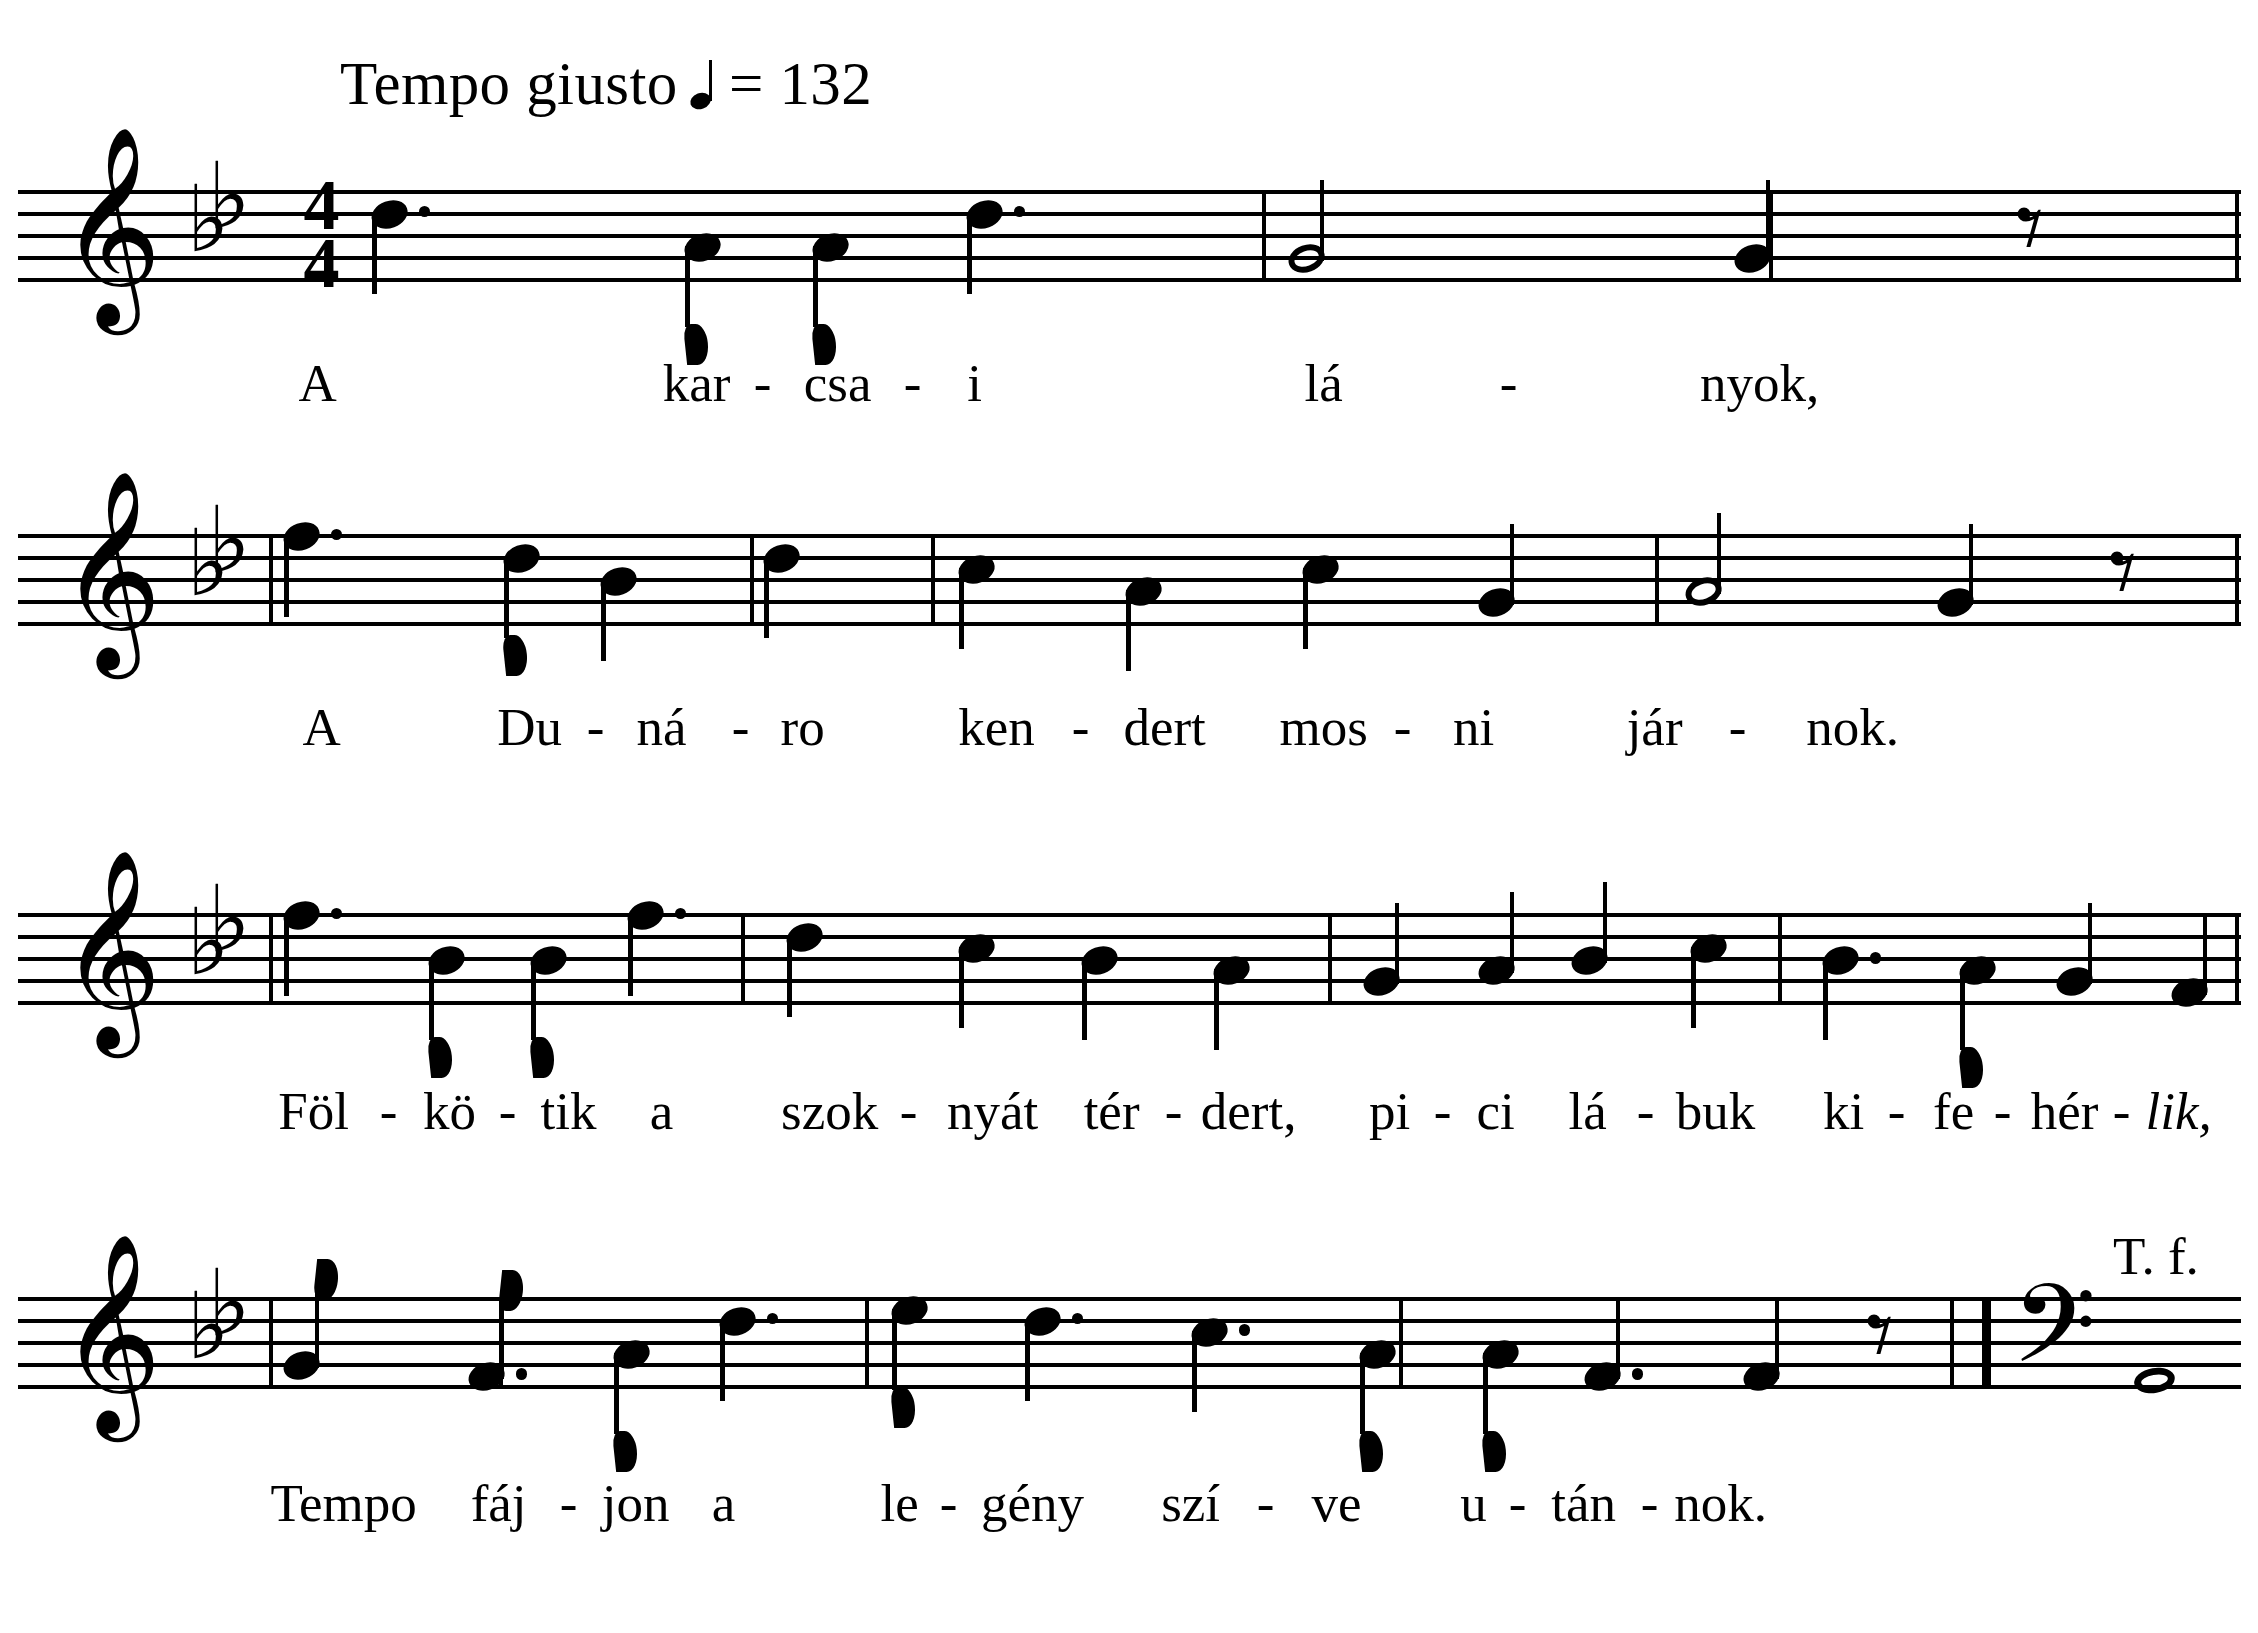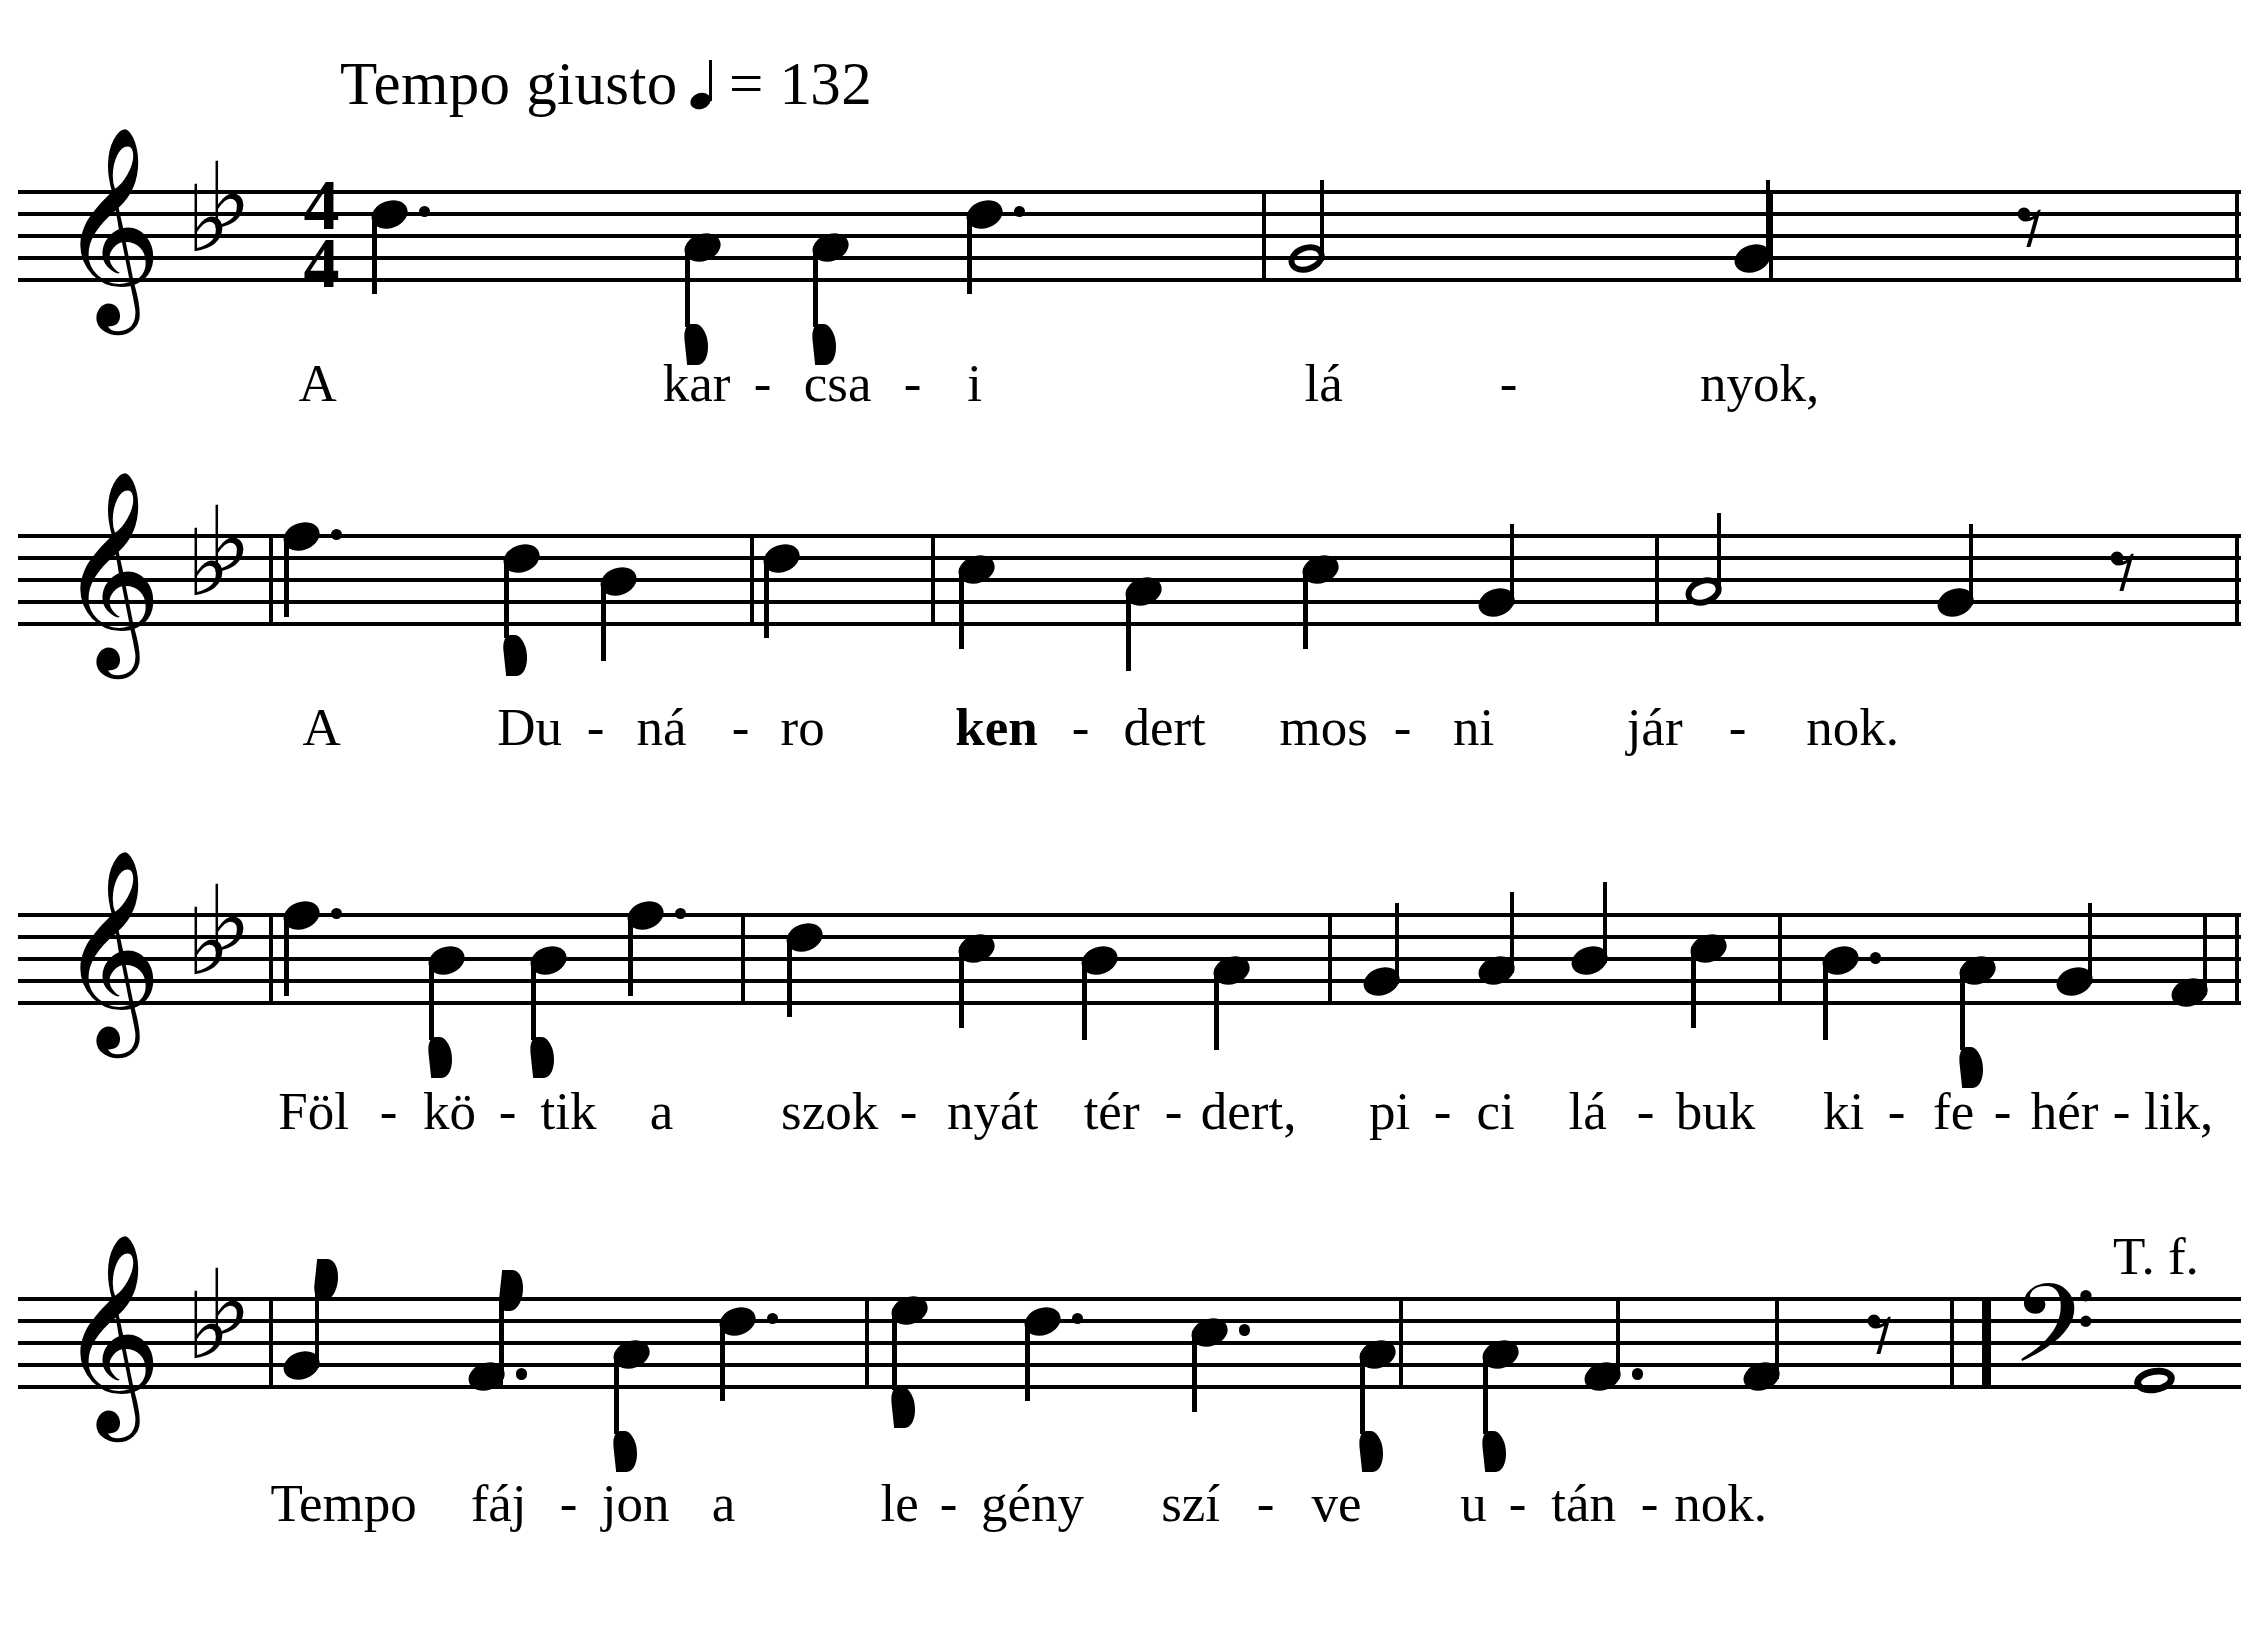--- a/index.html
+++ b/index.html
@@ -372,21 +372,21 @@
 
       <div class="rest" style="left:2091px; top:-16px;">𝄾</div>
     </div>
     <div class="lyrics" style="top:163px;">
       <span class="syl" style="left:304px;">A</span>
       <span class="syl" style="left:512px;">Du</span>
       <span class="syl" style="left:578px;">-</span>
       <span class="syl" style="left:644px;">ná</span>
       <span class="syl" style="left:723px;">-</span>
       <span class="syl" style="left:785px;">ro</span>
-      <span class="syl" style="left:979px;font-weight:bold;">ken</span>
+      <span class="syl" style="left:979px;">ken</span>
       <span class="syl" style="left:1063px;">-</span>
       <span class="syl" style="left:1147px;">dert</span>
       <span class="syl" style="left:1306px;">mos</span>
       <span class="syl" style="left:1385px;">-</span>
       <span class="syl" style="left:1456px;">ni</span>
       <span class="syl" style="left:1637px;">jár</span>
       <span class="syl" style="left:1720px;">-</span>
       <span class="syl" style="left:1835px;">nok.</span>
     </div>
   </div>
@@ -498,21 +498,21 @@
       <span class="syl" style="left:1478px;">ci</span>
       <span class="syl" style="left:1570px;">lá</span>
       <span class="syl" style="left:1628px;">-</span>
       <span class="syl" style="left:1698px;">buk</span>
       <span class="syl" style="left:1826px;">ki</span>
       <span class="syl" style="left:1879px;">-</span>
       <span class="syl" style="left:1936px;">fe</span>
       <span class="syl" style="left:1985px;">-</span>
       <span class="syl" style="left:2047px;">hér</span>
       <span class="syl" style="left:2104px;">-</span>
-      <span class="syl" style="left:2161px;">lik,</span>
+      <span class="syl" style="left:2161px;font-style:italic;">lik,</span>
     </div>
   </div>
 
   <div class="marking-tf" style="left:2113px; top:1226px;">T. f.</div>
 
   <div class="system" style="top:1297px;">
     <div class="staff">
       <div class="line l0"></div>
       <div class="line l1"></div>
       <div class="line l2"></div>

